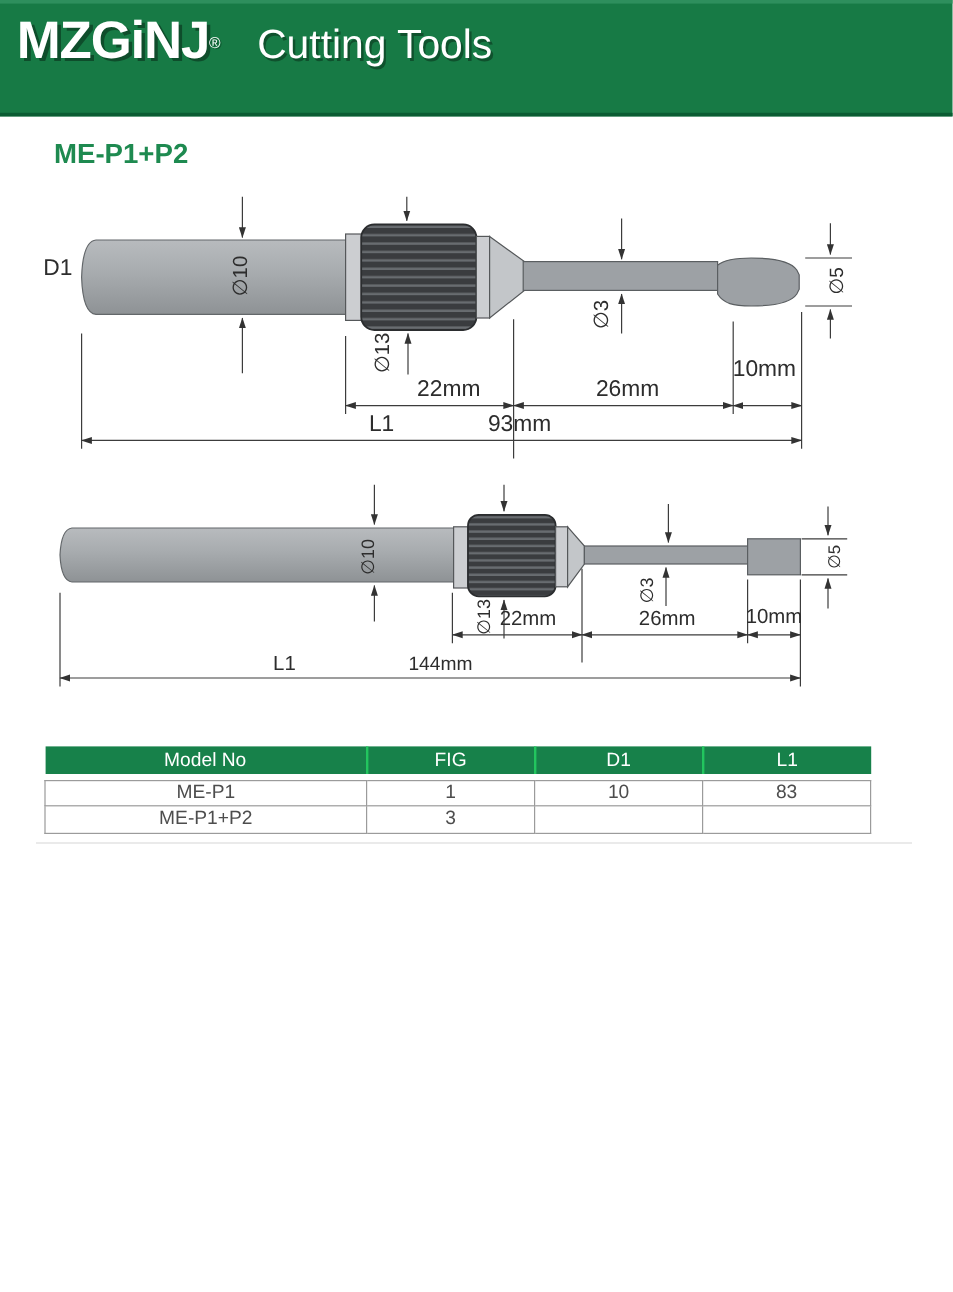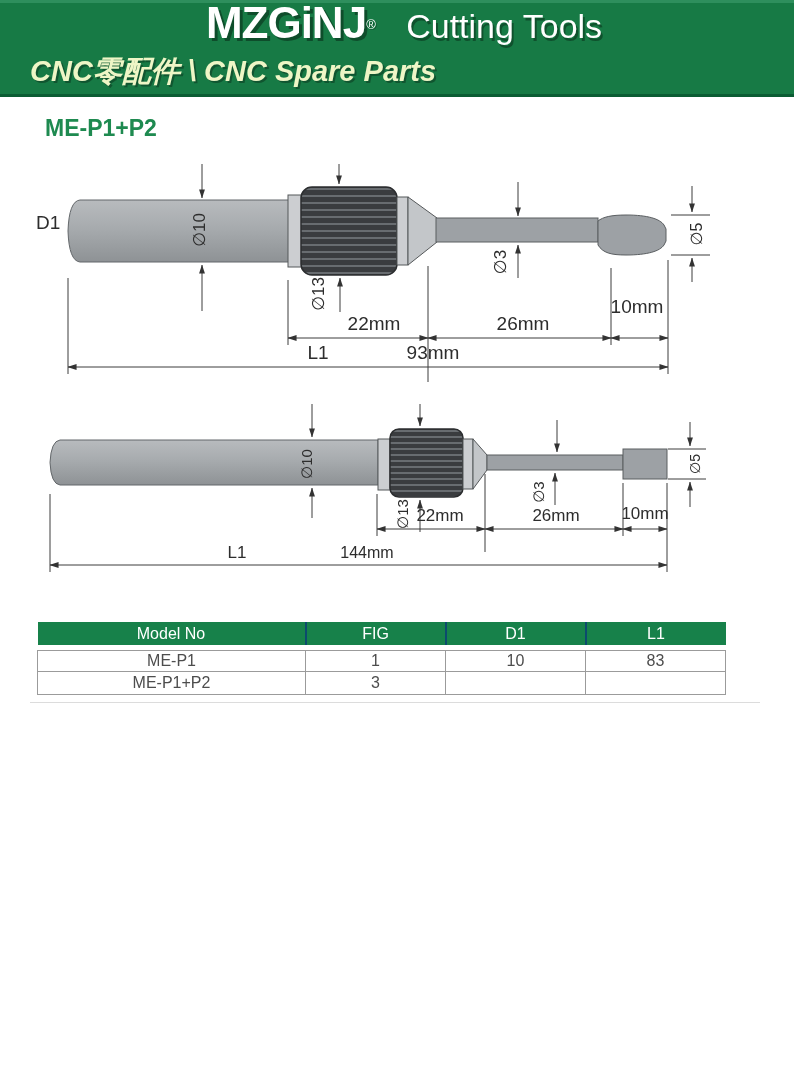--- a/index.html
+++ b/index.html
@@ -8,21 +8,21 @@
 
   
   .header{
     background:#177a45;
     border-top:3px solid #2e8f5d;
     border-bottom:3px solid #0b5c33;
     height:91px;
     color:#fff;
     overflow:hidden;
   }
-  .brand-row{padding:2px 0 0 14px;white-space:nowrap;line-height:36px;text-align:center;}
+  .brand-row{padding:2px 0 0 14px;white-space:nowrap;line-height:58px;}
   .brand{
     font-size:44px;font-weight:700;letter-spacing:-1px;color:#ffffff;
     text-shadow:3px 3px 0 rgba(8,40,22,0.55);
   }
   .reg{font-size:13px;vertical-align:top;position:relative;top:2px;color:#fff;
     text-shadow:1px 1px 0 rgba(8,40,22,0.5);}
   .product-line{
     font-size:34px;font-weight:400;margin-left:26px;color:#ffffff;
     text-shadow:2px 3px 0 rgba(8,40,22,0.5);
   }
@@ -47,39 +47,38 @@
   .t15{font-size:15px;} .t14{font-size:14px;}
 
   
   .spec-table{
     margin:40px 0 0 37px;border-collapse:collapse;width:688px;
     font-size:16px;color:#4d4d4d;table-layout:fixed;
   }
   .spec-table th{
     background:#17814a;color:#ffffff;font-weight:400;height:23px;padding:0;
   }
-  .spec-table th + th{border-left:2px solid #0c4a6e;}
+  .spec-table th + th{border-left:2px solid #22c55e;}
   .spec-table td{
     border:1px solid #9b9b9b;height:20px;padding:0;text-align:center;
   }
   .spec-table tr.spacer td{border:none;height:5px;}
   .spec-table tr.last td{height:22px;}
   .table-underline{margin:7px 0 0 30px;width:730px;height:1px;background:#dcdcdc;}
 </style>
 </head>
 <body>
 
 <div class="page">
 
   <div class="header">
     <div class="brand-row">
       <span class="brand">MZGiNJ</span><span class="reg">®</span>
       <span class="product-line">Cutting Tools</span>
     </div>
-    <div class="subtitle-row">CNC零配件 \ CNC Spare Parts</div>
   </div>
 
   <div class="title-block">
     <div class="title-line2">ME-P1+P2</div>
   </div>
 
   <svg class="fig1" width="794" height="240" viewBox="0 0 794 240" xmlns="http://www.w3.org/2000/svg">
     <defs>
       <linearGradient id="shank1" x1="0" x2="0" y1="0" y2="1">
         <stop offset="0" stop-color="#b8bbbe"></stop>

